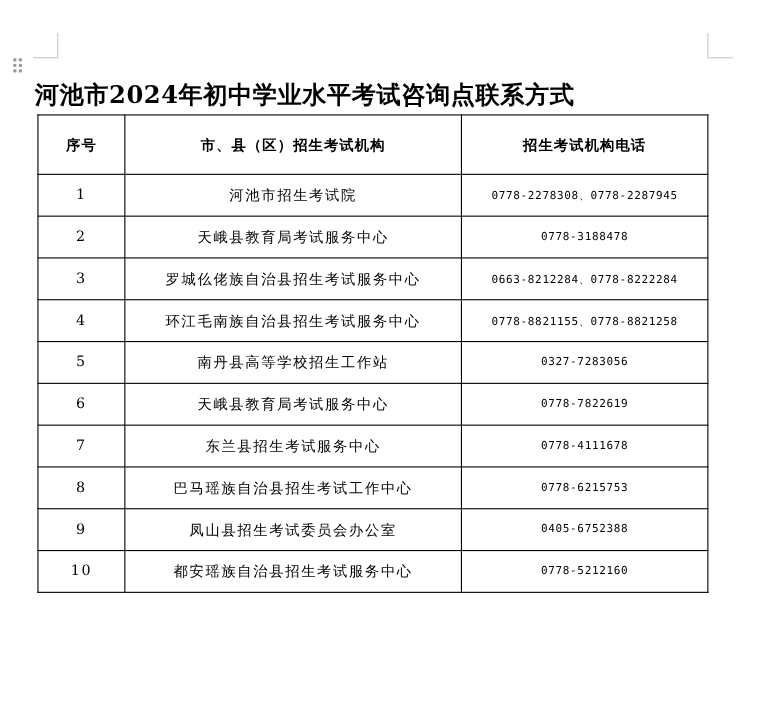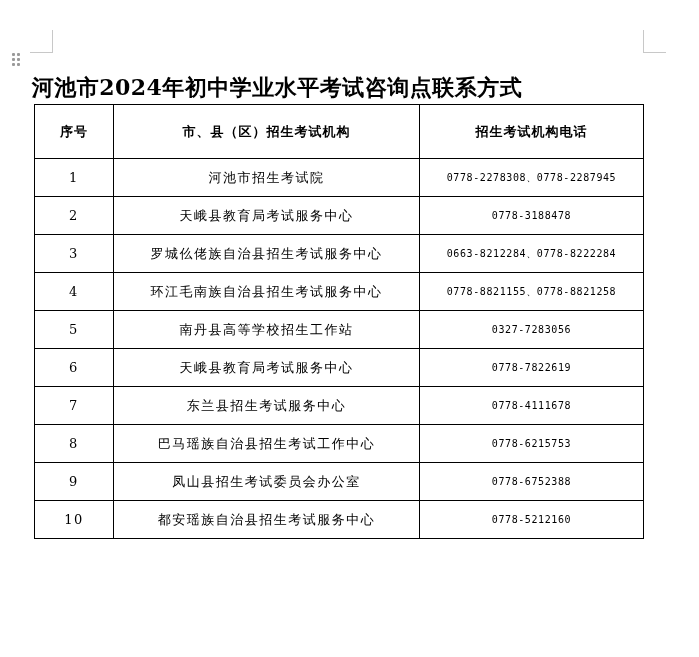--- a/index.html
+++ b/index.html
@@ -174,21 +174,21 @@
       <td class="phone">0778-4111678</td>
     </tr>
     <tr>
       <td>8</td>
       <td>巴马瑶族自治县招生考试工作中心</td>
       <td class="phone">0778-6215753</td>
     </tr>
     <tr>
       <td>9</td>
       <td>凤山县招生考试委员会办公室</td>
-      <td class="phone">0778-6752388</td>
+      <td class="phone">0405-6752388</td>
     </tr>
     <tr>
       <td>10</td>
       <td>都安瑶族自治县招生考试服务中心</td>
       <td class="phone">0778-5212160</td>
     </tr>
   </tbody>
 </table>
 
 </body></html>

